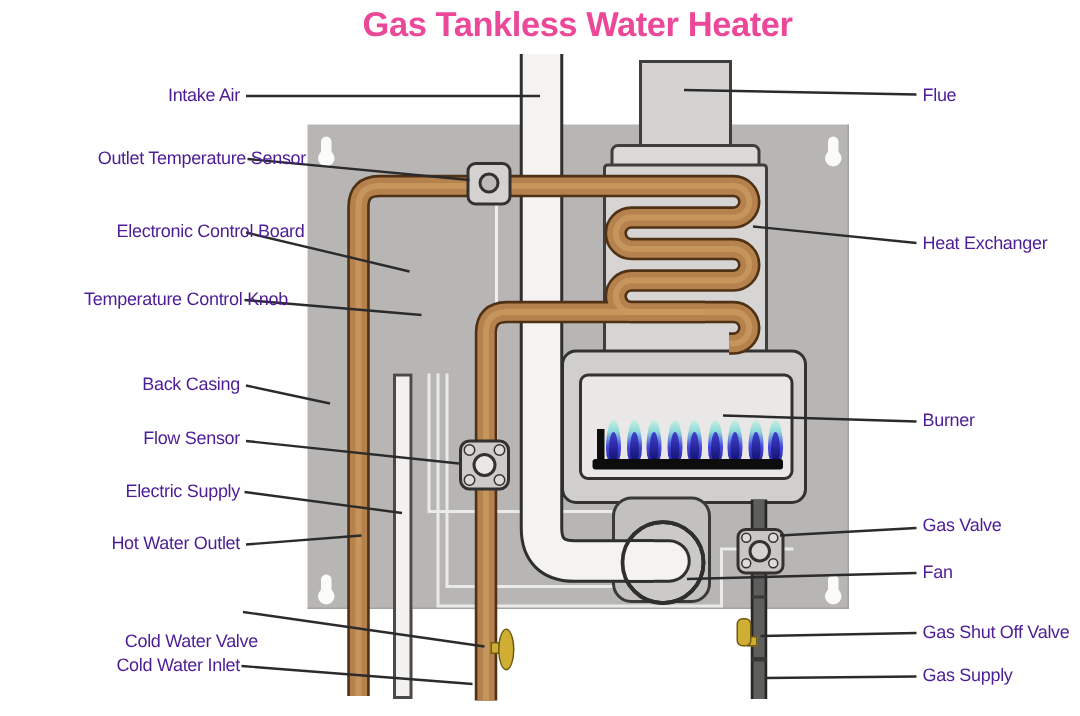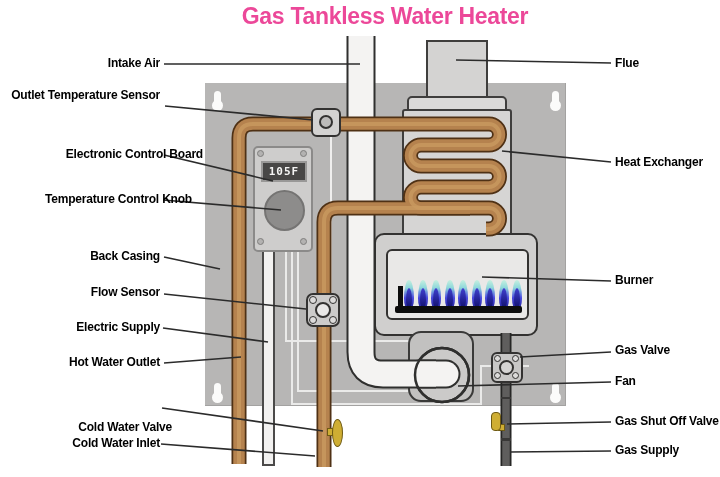--- a/index.html
+++ b/index.html
@@ -36,21 +36,21 @@
          background:linear-gradient(to bottom,#4040d0 0%,#10106e 100%);}
   #burner-bar{position:absolute;left:7px;top:55px;width:127px;height:7px;background:#0d0d0d;border-radius:2px;}
   #burner-feed{position:absolute;left:10px;top:35px;width:5px;height:23px;background:#0d0d0d;}
   
   .fitting{position:absolute;border:2px solid #333231;background:#cccbca;border-radius:7px;}
   .bolt{position:absolute;width:6px;height:6px;border-radius:50%;background:#dcdbda;border:1px solid #333231;}
   .port{position:absolute;border-radius:50%;border:2px solid #333231;background:#e9e8e7;}
   .brass{position:absolute;background:#cfae33;border:1.5px solid #6e5a14;}
   .coupling{position:absolute;background:#393837;}
   
-  .lbl{position:absolute;font-size:12px;font-weight:bold;color:#000000;height:15px;line-height:15px;
+  .lbl{position:absolute;font-size:12px;font-weight:normal;color:#4c1d95;height:15px;line-height:15px;
        white-space:nowrap;letter-spacing:-0.2px;}
   .lbl.left{left:0;width:160px;text-align:right;}
   .lbl.right{left:615px;}
 </style>
 </head>
 <body>
 
 <div id="stage">
 
   <div class="abs" id="casing"></div>
@@ -61,28 +61,20 @@
 
   <svg class="layer" width="720" height="477">
     <polyline points="286,249 286,341 409,341" fill="none" stroke="#eaeae9" stroke-width="2"></polyline>
     <polyline points="292,249 292,404 481,404 481,366 529,366" fill="none" stroke="#eaeae9" stroke-width="2"></polyline>
     <polyline points="298,249 298,391 440,391" fill="none" stroke="#eaeae9" stroke-width="2"></polyline>
     <polyline points="331,134 331,293" fill="none" stroke="#f0efee" stroke-width="2"></polyline>
   </svg>
 
   <div class="abs" id="conduit"></div>
 
-  <div class="abs" id="board">
-    <div class="screw" style="left:2px;top:2px;"></div>
-    <div class="screw" style="left:45px;top:2px;"></div>
-    <div class="screw" style="left:2px;top:90px;"></div>
-    <div class="screw" style="left:45px;top:90px;"></div>
-    <div id="display">105F</div>
-    <div id="knob"></div>
-  </div>
 
   <div class="abs" id="flue"></div>
   <div class="abs" id="collar"></div>
   <div class="abs" id="hxbox"></div>
 
   <div class="abs" id="burner-outer"></div>
   <div class="abs" id="burner-inner">
     <div id="flames">
         <div class="flame" style="left: 16px; top: 29px;">
           <div class="core"></div>
@@ -185,21 +177,21 @@
       <line x1="502" y1="151" x2="611" y2="162" stroke="#2b2b2b" stroke-width="1.6"></line>
       <line x1="482" y1="277" x2="611" y2="281" stroke="#2b2b2b" stroke-width="1.6"></line>
       <line x1="520" y1="357" x2="611" y2="352" stroke="#2b2b2b" stroke-width="1.6"></line>
       <line x1="458" y1="386" x2="611" y2="382" stroke="#2b2b2b" stroke-width="1.6"></line>
       <line x1="507" y1="424" x2="611" y2="422" stroke="#2b2b2b" stroke-width="1.6"></line>
       <line x1="510" y1="452" x2="611" y2="451" stroke="#2b2b2b" stroke-width="1.6"></line>
     </svg>
 
   <div id="labels">
       <div class="lbl left" style="top: 56px;">Intake Air</div>
-      <div class="lbl left" style="top: 88px;">Outlet Temperature Sensor</div>
+      <div class="lbl left" style="top: 98px; padding-left: 44px;">Outlet Temperature Sensor</div>
       <div class="lbl left" style="top: 147px; padding-left: 43px;">Electronic Control Board</div>
       <div class="lbl left" style="top: 192px; padding-left: 32px;">Temperature Control Knob</div>
       <div class="lbl left" style="top: 249px;">Back Casing</div>
       <div class="lbl left" style="top: 285px;">Flow Sensor</div>
       <div class="lbl left" style="top: 320px;">Electric Supply</div>
       <div class="lbl left" style="top: 355px;">Hot Water Outlet</div>
       <div class="lbl left" style="top: 420px; margin-left: 12px;">Cold Water Valve</div>
       <div class="lbl left" style="top: 436px;">Cold Water Inlet</div>
       <div class="lbl right" style="top: 56px;">Flue</div>
       <div class="lbl right" style="top: 155px;">Heat Exchanger</div>

